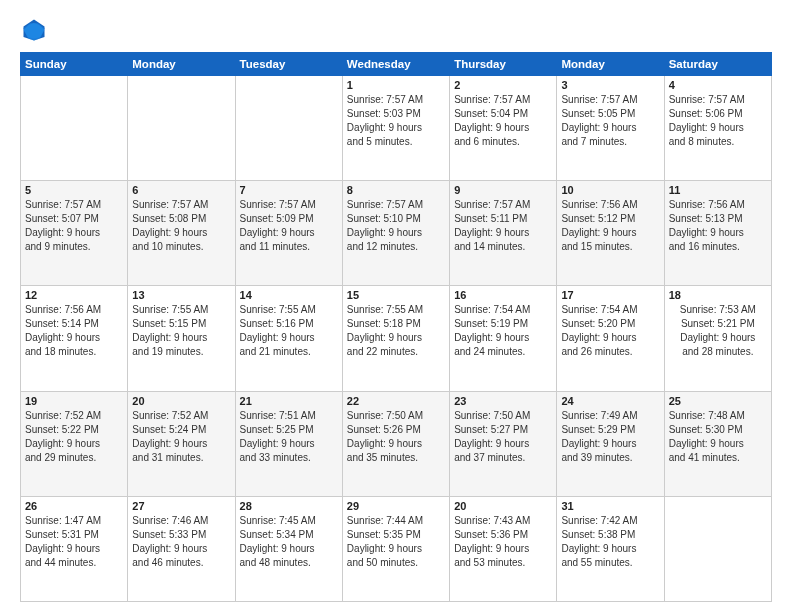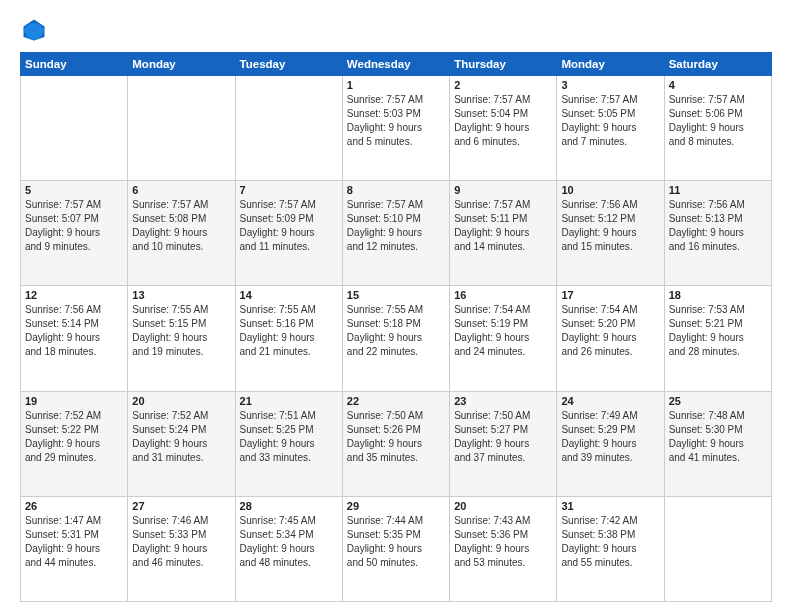--- a/index.html
+++ b/index.html
@@ -253,21 +253,21 @@
           </td>
           <td>
             <span class="day-num">17</span>
             <div class="cell-text" style="white-space: pre-line;">Sunrise: 7:54 AM
 Sunset: 5:20 PM
 Daylight: 9 hours
 and 26 minutes.</div>
           </td>
           <td>
             <span class="day-num">18</span>
-            <div class="cell-text" style="white-space: pre-line;">Sunrise: 7:53 AM
+            <div class="cell-text" style="white-space: pre-line; text-align: center;">Sunrise: 7:53 AM
 Sunset: 5:21 PM
 Daylight: 9 hours
 and 28 minutes.</div>
           </td>
         </tr>
         <tr>
           <td>
             <span class="day-num">19</span>
             <div class="cell-text" style="white-space: pre-line;">Sunrise: 7:52 AM
 Sunset: 5:22 PM

